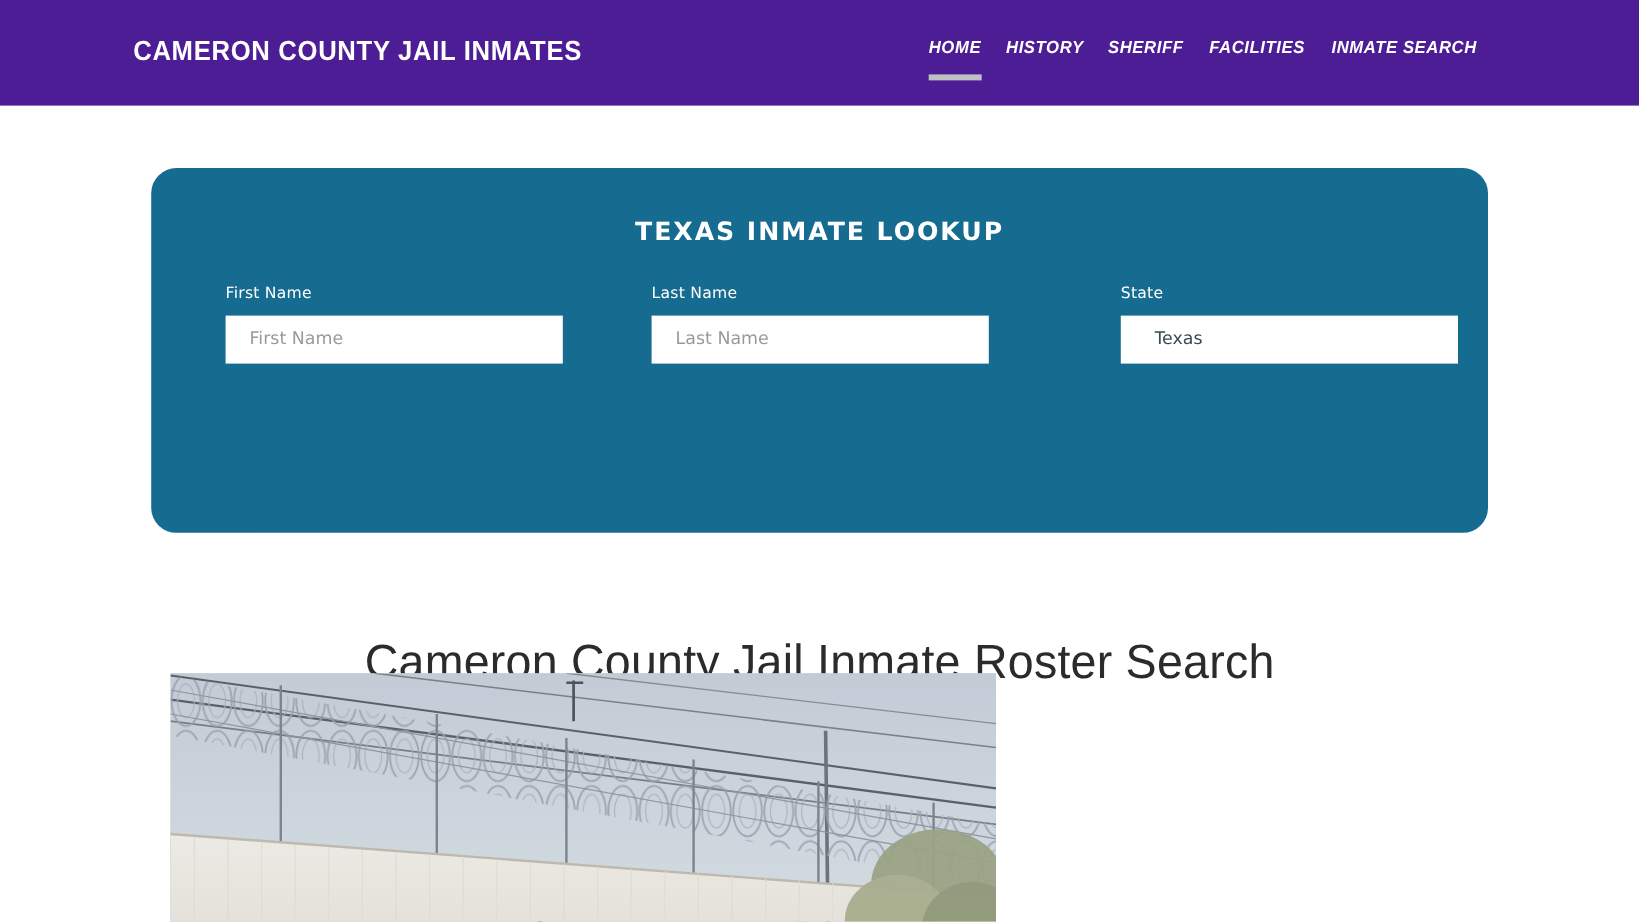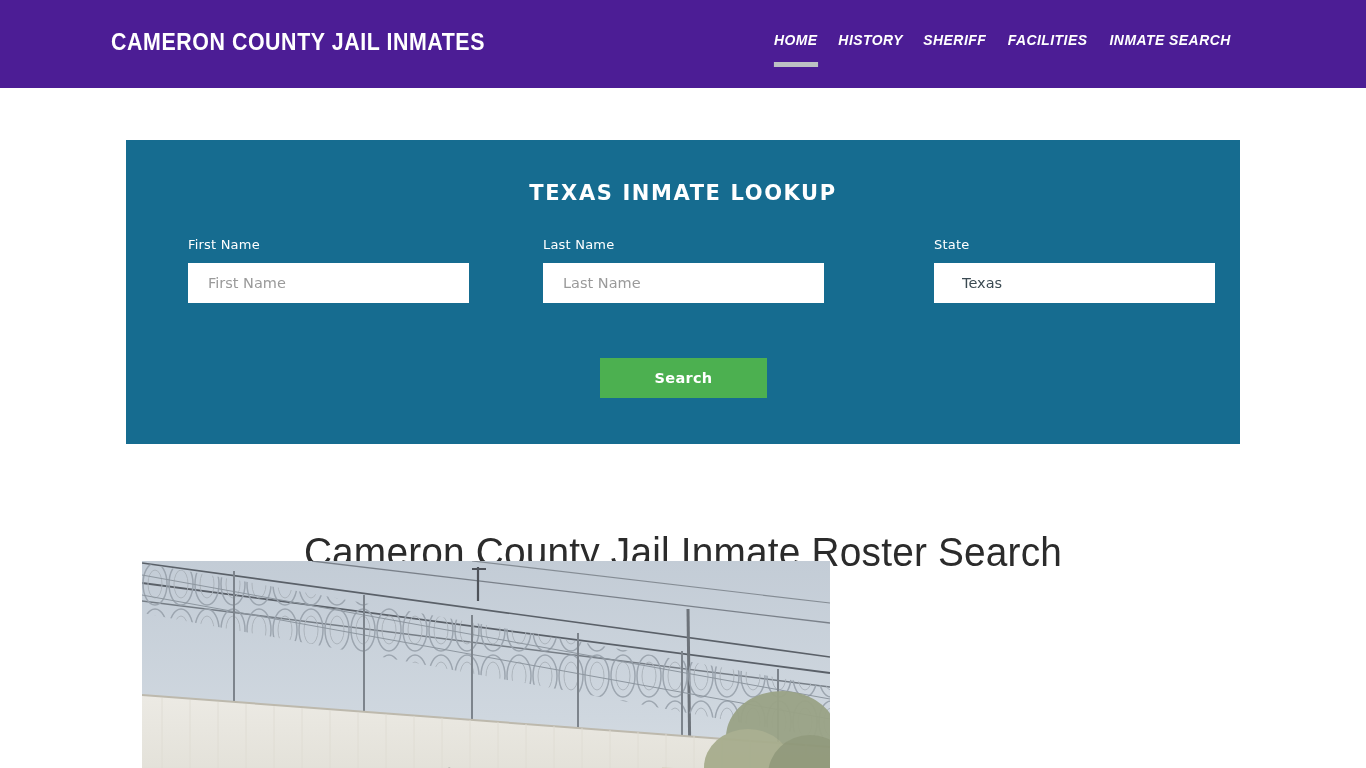--- a/index.html
+++ b/index.html
@@ -71,20 +71,21 @@
   }
 
   
   .lookup-panel {
     position: absolute;
     left: 126px;
     top: 140px;
     width: 1114px;
     height: 304px;
     background: #166c90;
+    border-radius: 21px;
   }
   .lookup-title {
     position: absolute;
     left: 0;
     right: 0;
     top: 41px;
     text-align: center;
     font-family: "DejaVu Sans", sans-serif;
     font-size: 21px;
     font-weight: 600;
@@ -208,21 +209,20 @@
     <input class="field-input" type="text" placeholder="Last Name" style="">
   </div>
 
   <div class="field" id="field-state">
     <label class="field-label">State</label>
     <select class="field-select">
       <option>Texas</option>
     </select>
   </div>
 
-  <button class="search-button">Search</button>
 </section>
 
 <h1 class="page-heading">Cameron County Jail Inmate Roster Search</h1>
 
 <figure class="facility-photo" style="margin:0;">
   <svg class="photo-svg" viewBox="0 0 688 260" preserveAspectRatio="xMidYMin slice">
     <defs>
       <linearGradient id="sky" x1="0" y1="0" x2="0" y2="1">
         <stop offset="0%" stop-color="#c3ccd6"></stop>
         <stop offset="60%" stop-color="#cfd7df"></stop>

